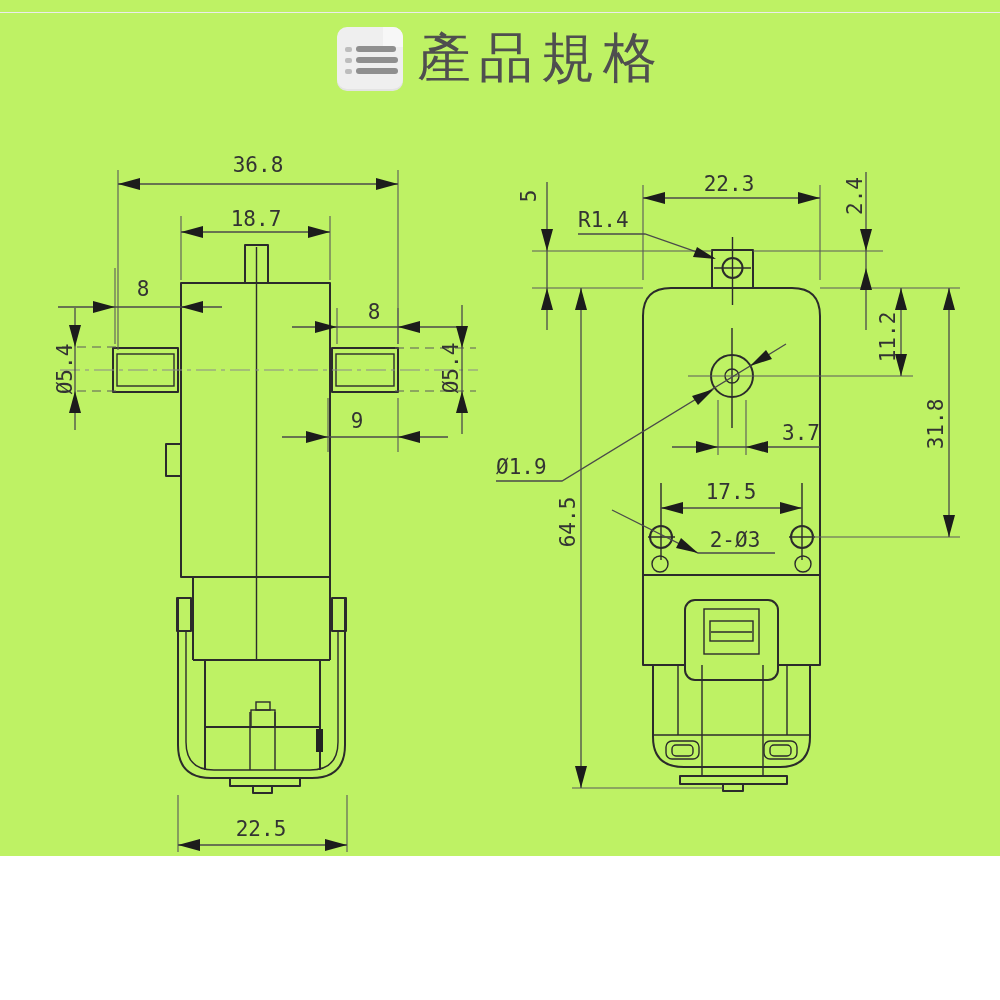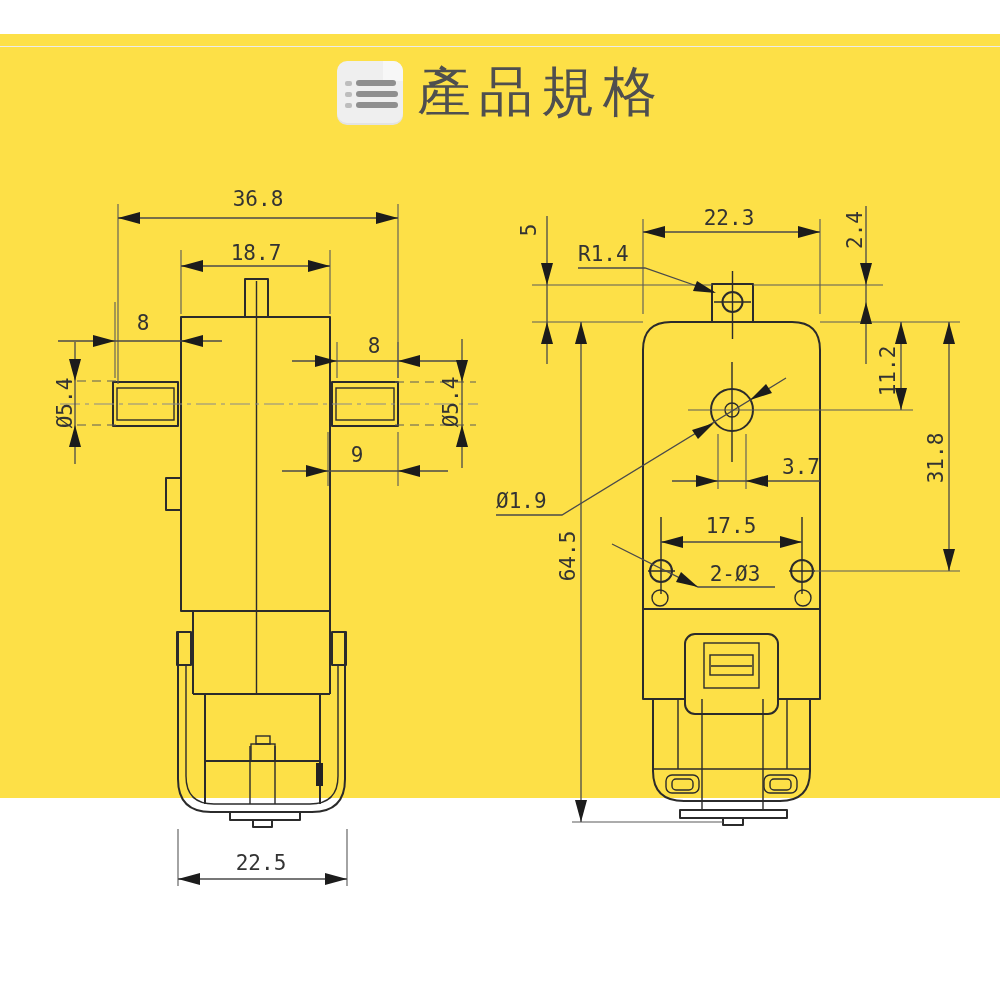--- a/index.html
+++ b/index.html
@@ -1,17 +1,17 @@
 <!DOCTYPE html>
 <html><head>
 <meta charset="utf-8">
 <style>
   html,body{margin:0;padding:0;background:#ffffff;width:1000px;height:1000px;overflow:hidden;}
   body{font-family:"DejaVu Sans", sans-serif;}
-  #stage{position:relative;width:1000px;height:764px;background:#fde047;margin-top:34px;}
+  #stage{position:relative;width:1000px;height:856px;background:#bef264;}
   .hairline{position:absolute;top:12px;left:0;width:1000px;height:1px;background:#ececec;}
   .header{position:absolute;top:18px;left:0;width:1000px;height:80px;display:flex;align-items:center;justify-content:center;gap:10px;}
   .doc-icon{position:relative;width:72px;height:66px;flex:0 0 auto;}
   .doc-icon .page{position:absolute;left:2px;top:2px;width:66px;height:62px;background:#efefef;border-radius:10px;box-shadow:0 2px 0 #e3e3e3;}
   .doc-icon .fold{position:absolute;right:4px;top:2px;width:20px;height:20px;background:#f7f7f7;border-radius:0 10px 0 0;}
   .doc-icon .bar{position:absolute;left:21px;height:6px;background:#8f8f8f;border-radius:3px;}
   .doc-icon .b1{top:21px;width:40px;}
   .doc-icon .b2{top:32px;width:42px;}
   .doc-icon .b3{top:43px;width:42px;}
   .doc-icon .dot{position:absolute;left:10px;width:7px;height:5px;background:#bdbdbd;border-radius:2px;}

